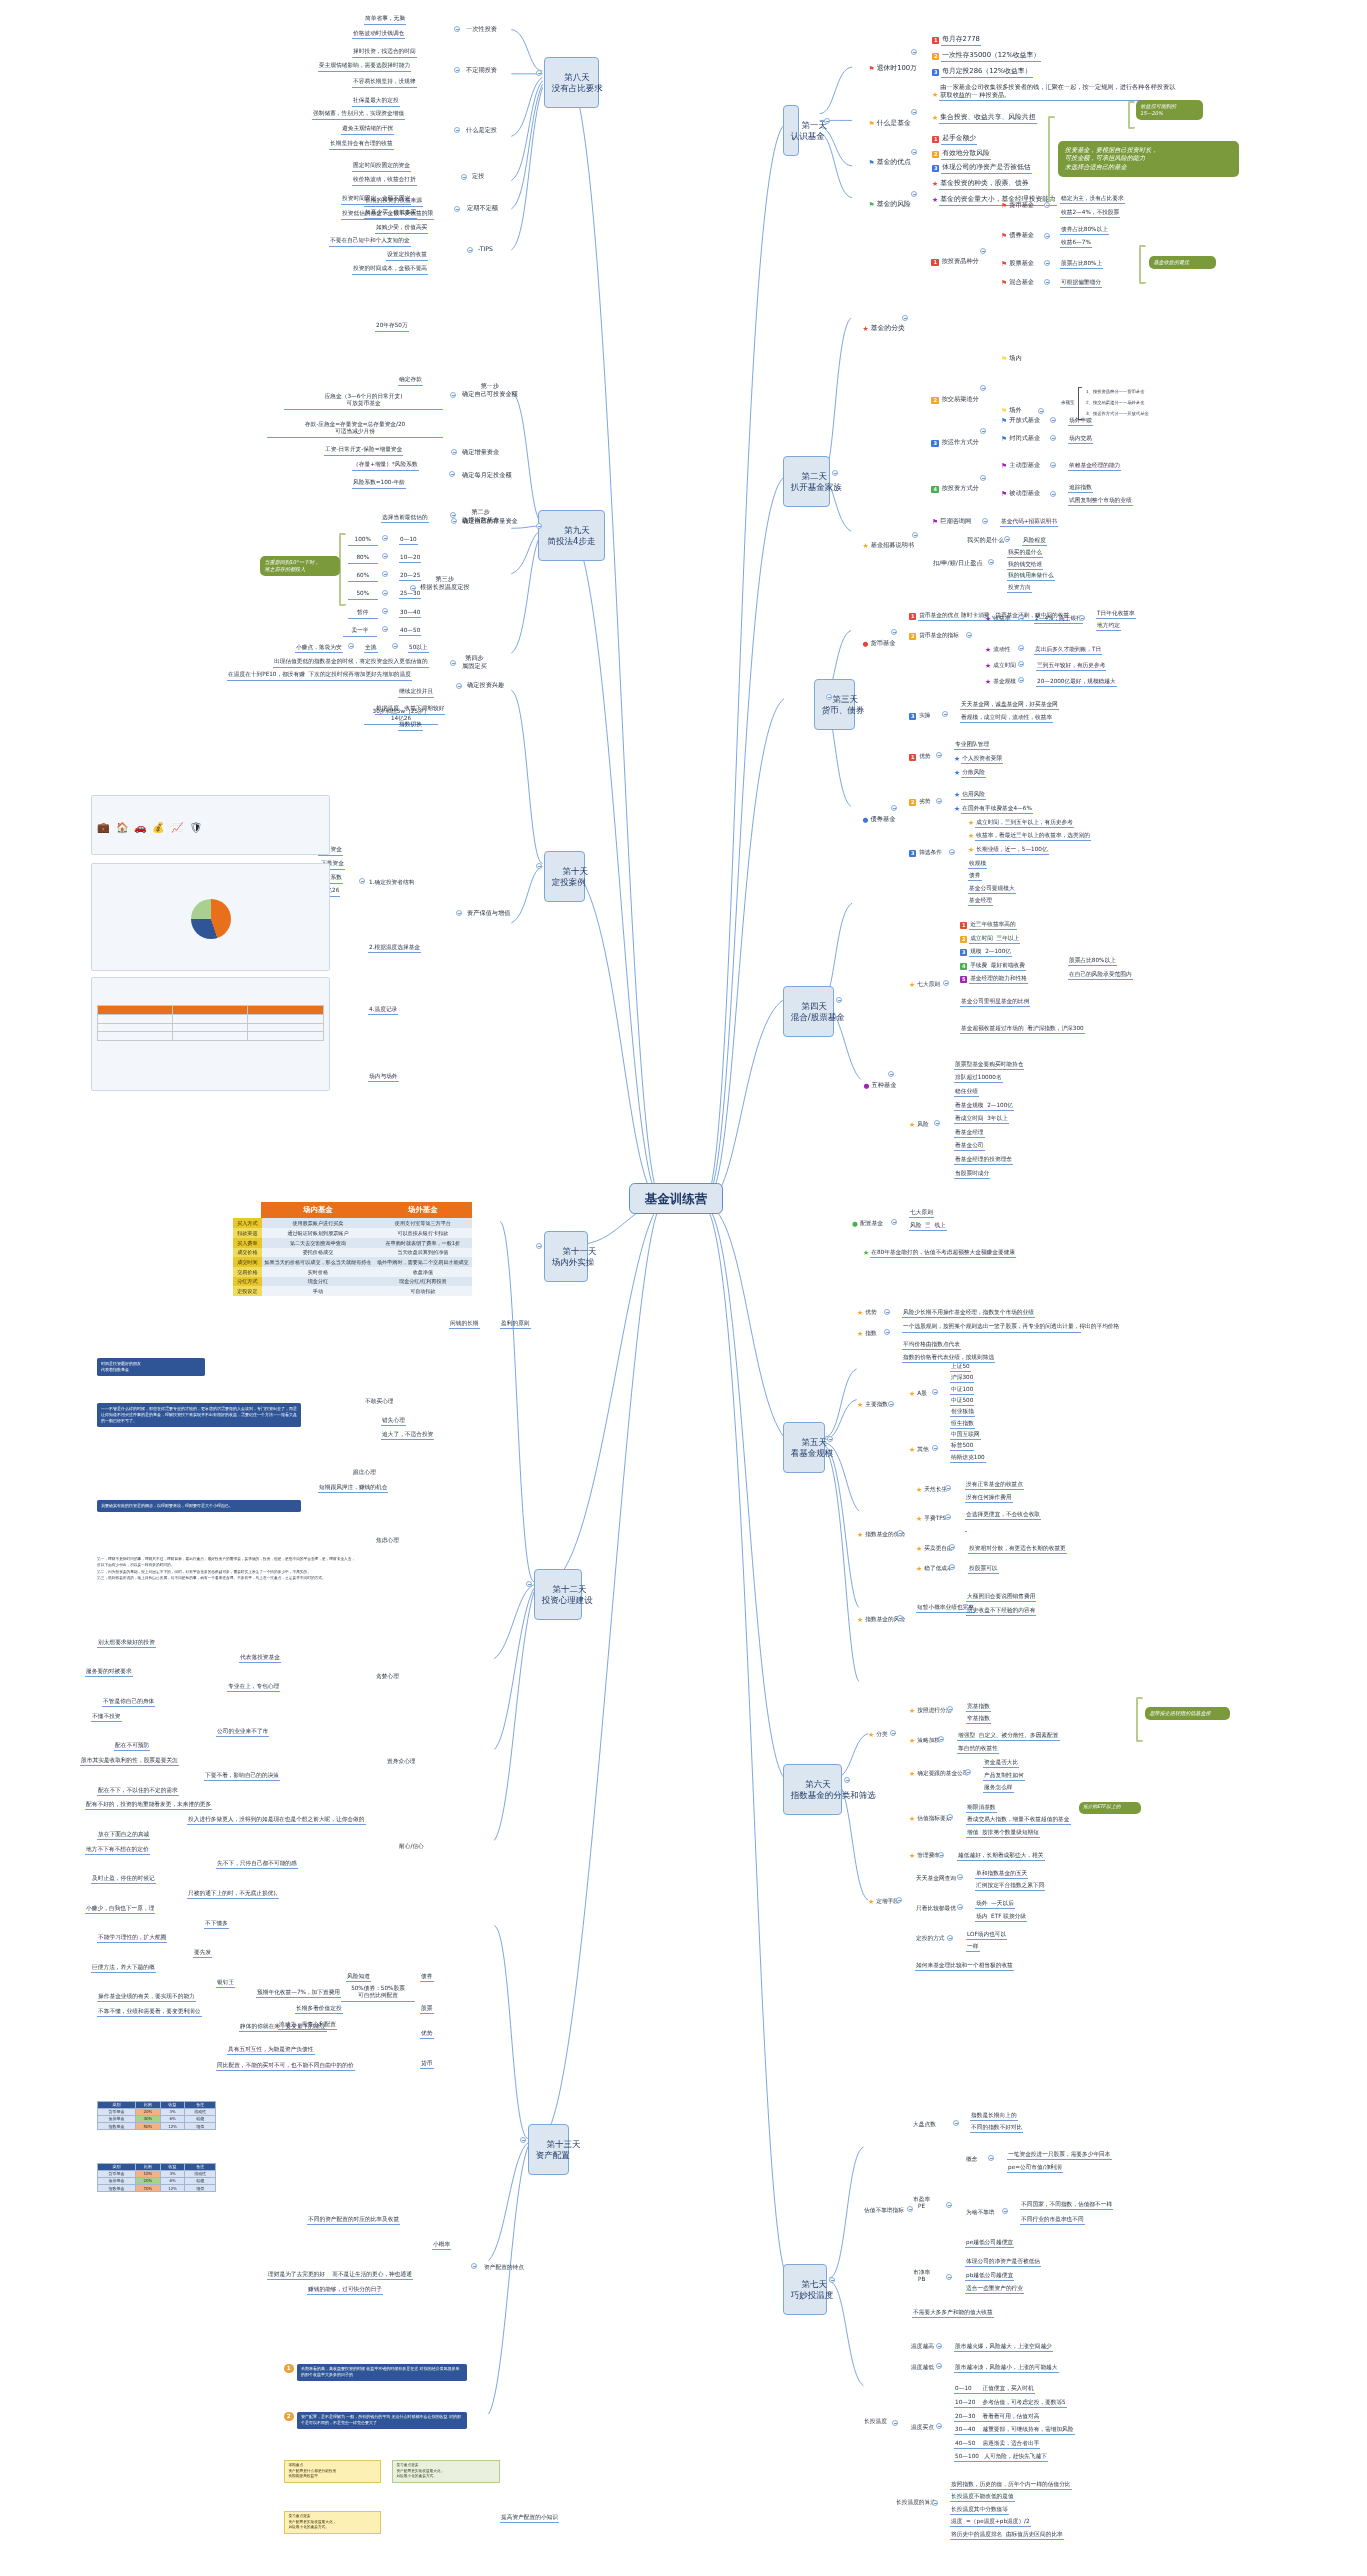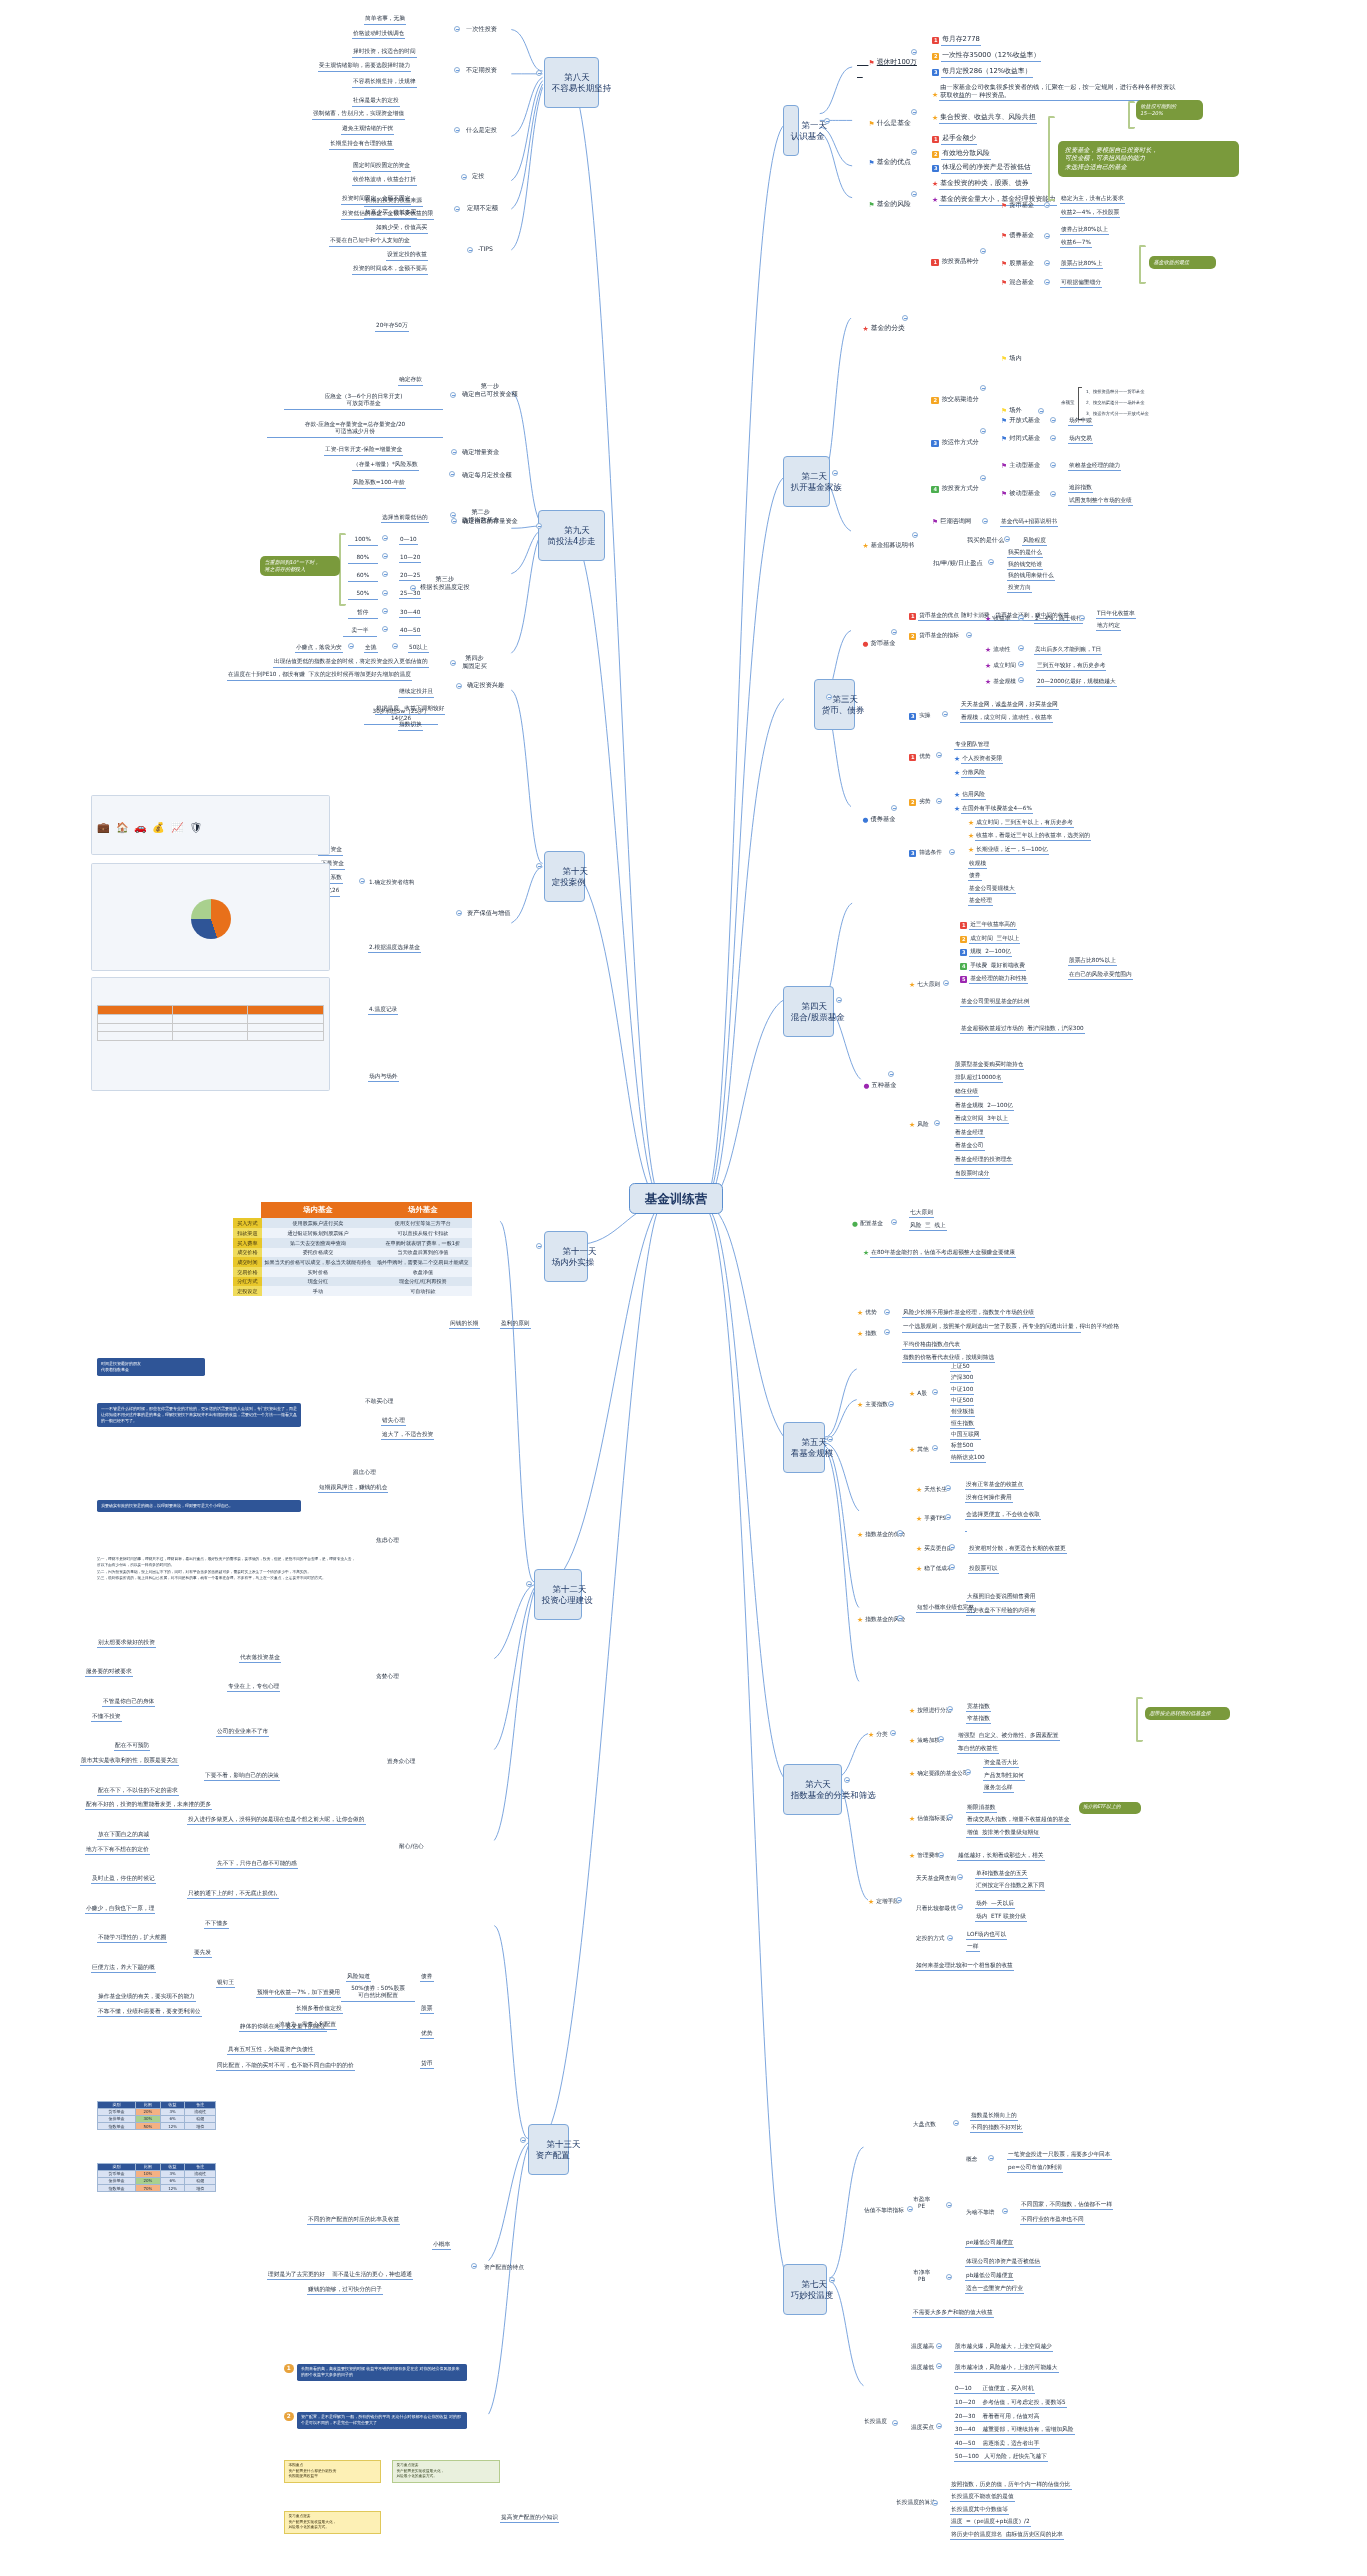--- a/index.html
+++ b/index.html
@@ -202,21 +202,21 @@
   </svg>
 
   <div class="node root" style="left:629px; top:1183px;">基金训练营</div>
 
   <div class="node day" style="left:783px; top:105px; width:15px;">
     <span>第一天
 认识基金</span>
   </div>
   <div class="tog" style="left:824px; top:118px;"></div>
 
-  <div class="node" style="left:857px; top:45px;text-decoration:underline;">
+  <div class="node" style="left:857px; top:51px;">
     <span class="flag fr mk">⚑</span><span class="t nb" style="font-size:6.8px;">退休时100万</span>
   </div>
   <div class="tog" style="left:911px; top:49px;"></div>
   <div class="node" style="left:932px; top:33px;"><span class="num n1">1</span><span class="t">每月存2778</span></div>
   <div class="node" style="left:932px; top:49px;"><span class="num n2">2</span><span class="t">一次性存35000（12%收益率）</span></div>
   <div class="node" style="left:932px; top:65px;"><span class="num n3">3</span><span class="t">每月定投286（12%收益率）</span></div>
 
   <div class="node" style="left:857px; top:106px;">
     <span class="flag fo mk">⚑</span><span class="t nb" style="font-size:6.8px;">什么是基金</span>
   </div>
@@ -609,21 +609,21 @@
   <div class="node" style="left:895px; top:2496px;"><span class="t nb xs c" style="display:inline-block;">长投温度的算法</span></div>
   <div class="tog" style="left:932px; top:2500px;"></div>
   <div class="node" style="left:950px; top:2478px;"><span class="t xs">按照指数，历史的值，历年个内一样的估值分比</span></div>
   <div class="node" style="left:950px; top:2490px;"><span class="t xs">长投温度不能改低的是值</span></div>
   <div class="node" style="left:950px; top:2503px;"><span class="t xs">长投温度其中分数值等</span></div>
   <div class="node" style="left:950px; top:2515px;"><span class="t xs">温度  =（pe温度+pb温度）/2</span></div>
   <div class="node" style="left:950px; top:2528px;"><span class="t xs">将历史中的温度排名  由标值历史区间的比率</span></div>
 
   <div class="node day" style="left:544px; top:57px; width:55px;">
     <span>第八天
-不容易长期坚持</span>
+没有占比要求</span>
   </div>
   <div class="tog" style="left:536px; top:70px;"></div>
 
   <div class="node" style="left:465px; top:23px;"><span class="t nb s">一次性投资</span></div>
   <div class="tog" style="left:454px; top:26px;"></div>
   <div class="node" style="left:364px; top:14.8px;"><span class="t xs r" style="display:block;">简单省事，无脑</span></div>
   <div class="node" style="left:352px; top:29.5px;"><span class="t xs r" style="display:block;">价格波动时没钱调仓</span></div>
 
   <div class="node" style="left:465px; top:64px;"><span class="t nb s">不定期投资</span></div>
   <div class="tog" style="left:454px; top:67px;"></div>

